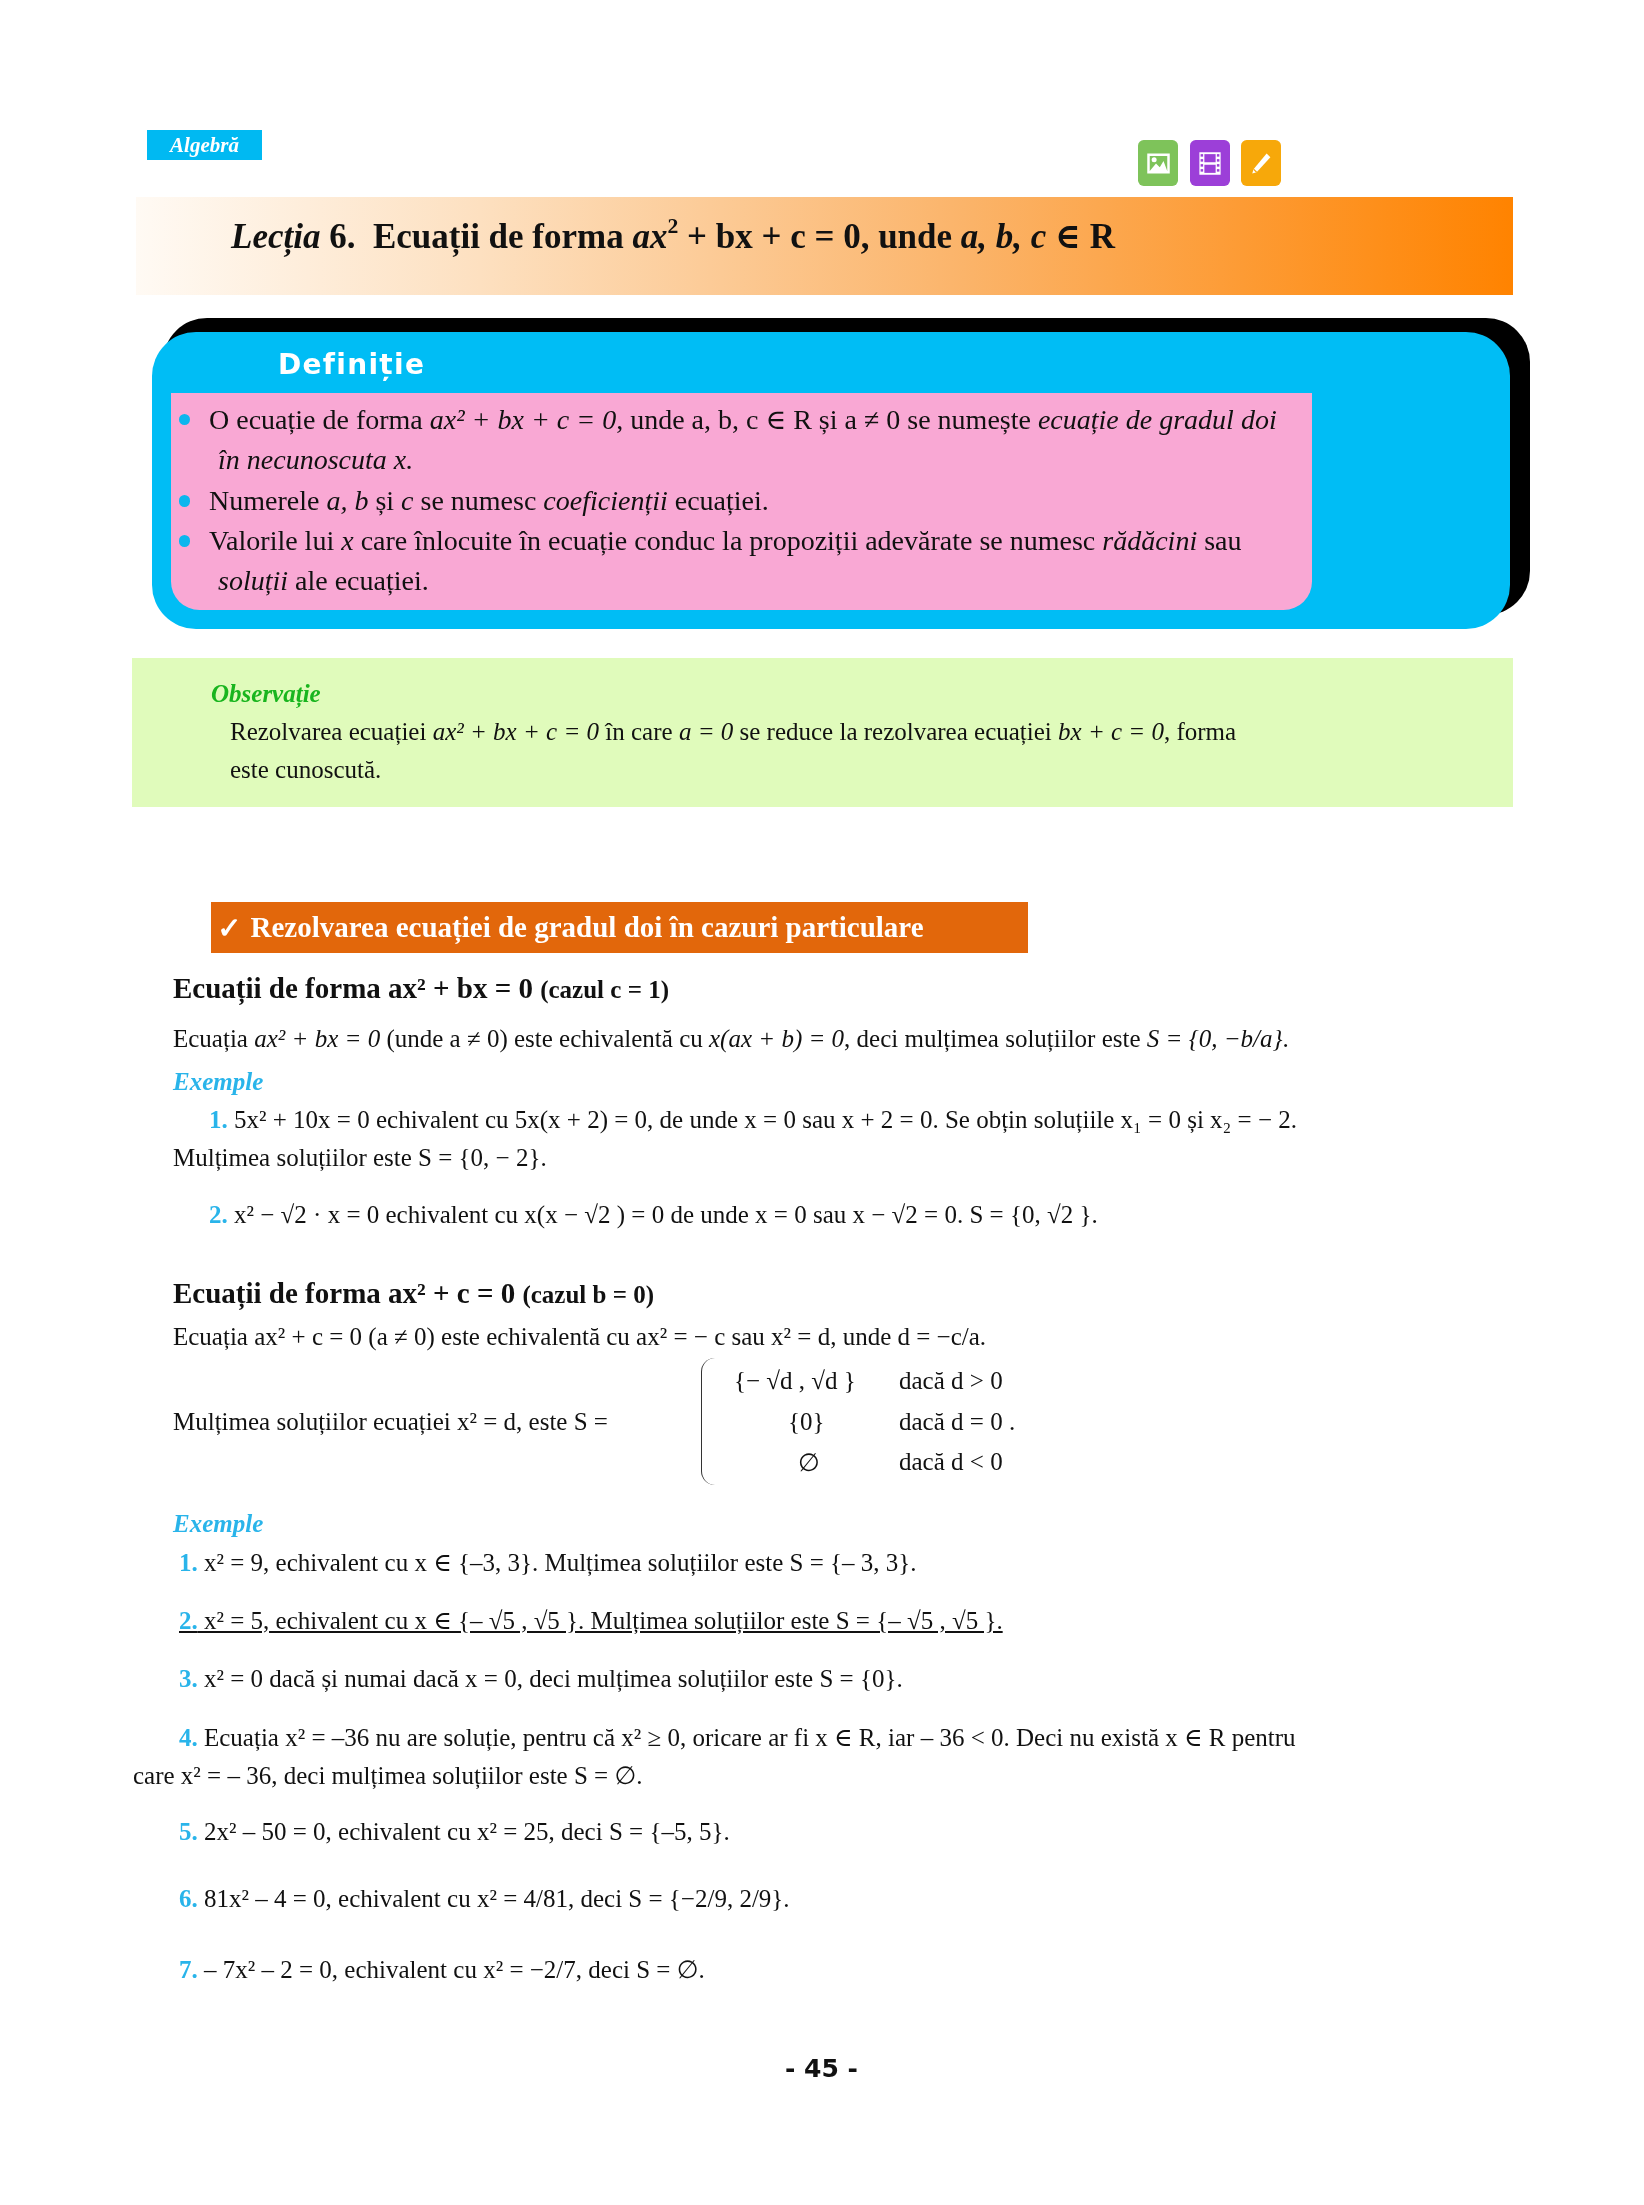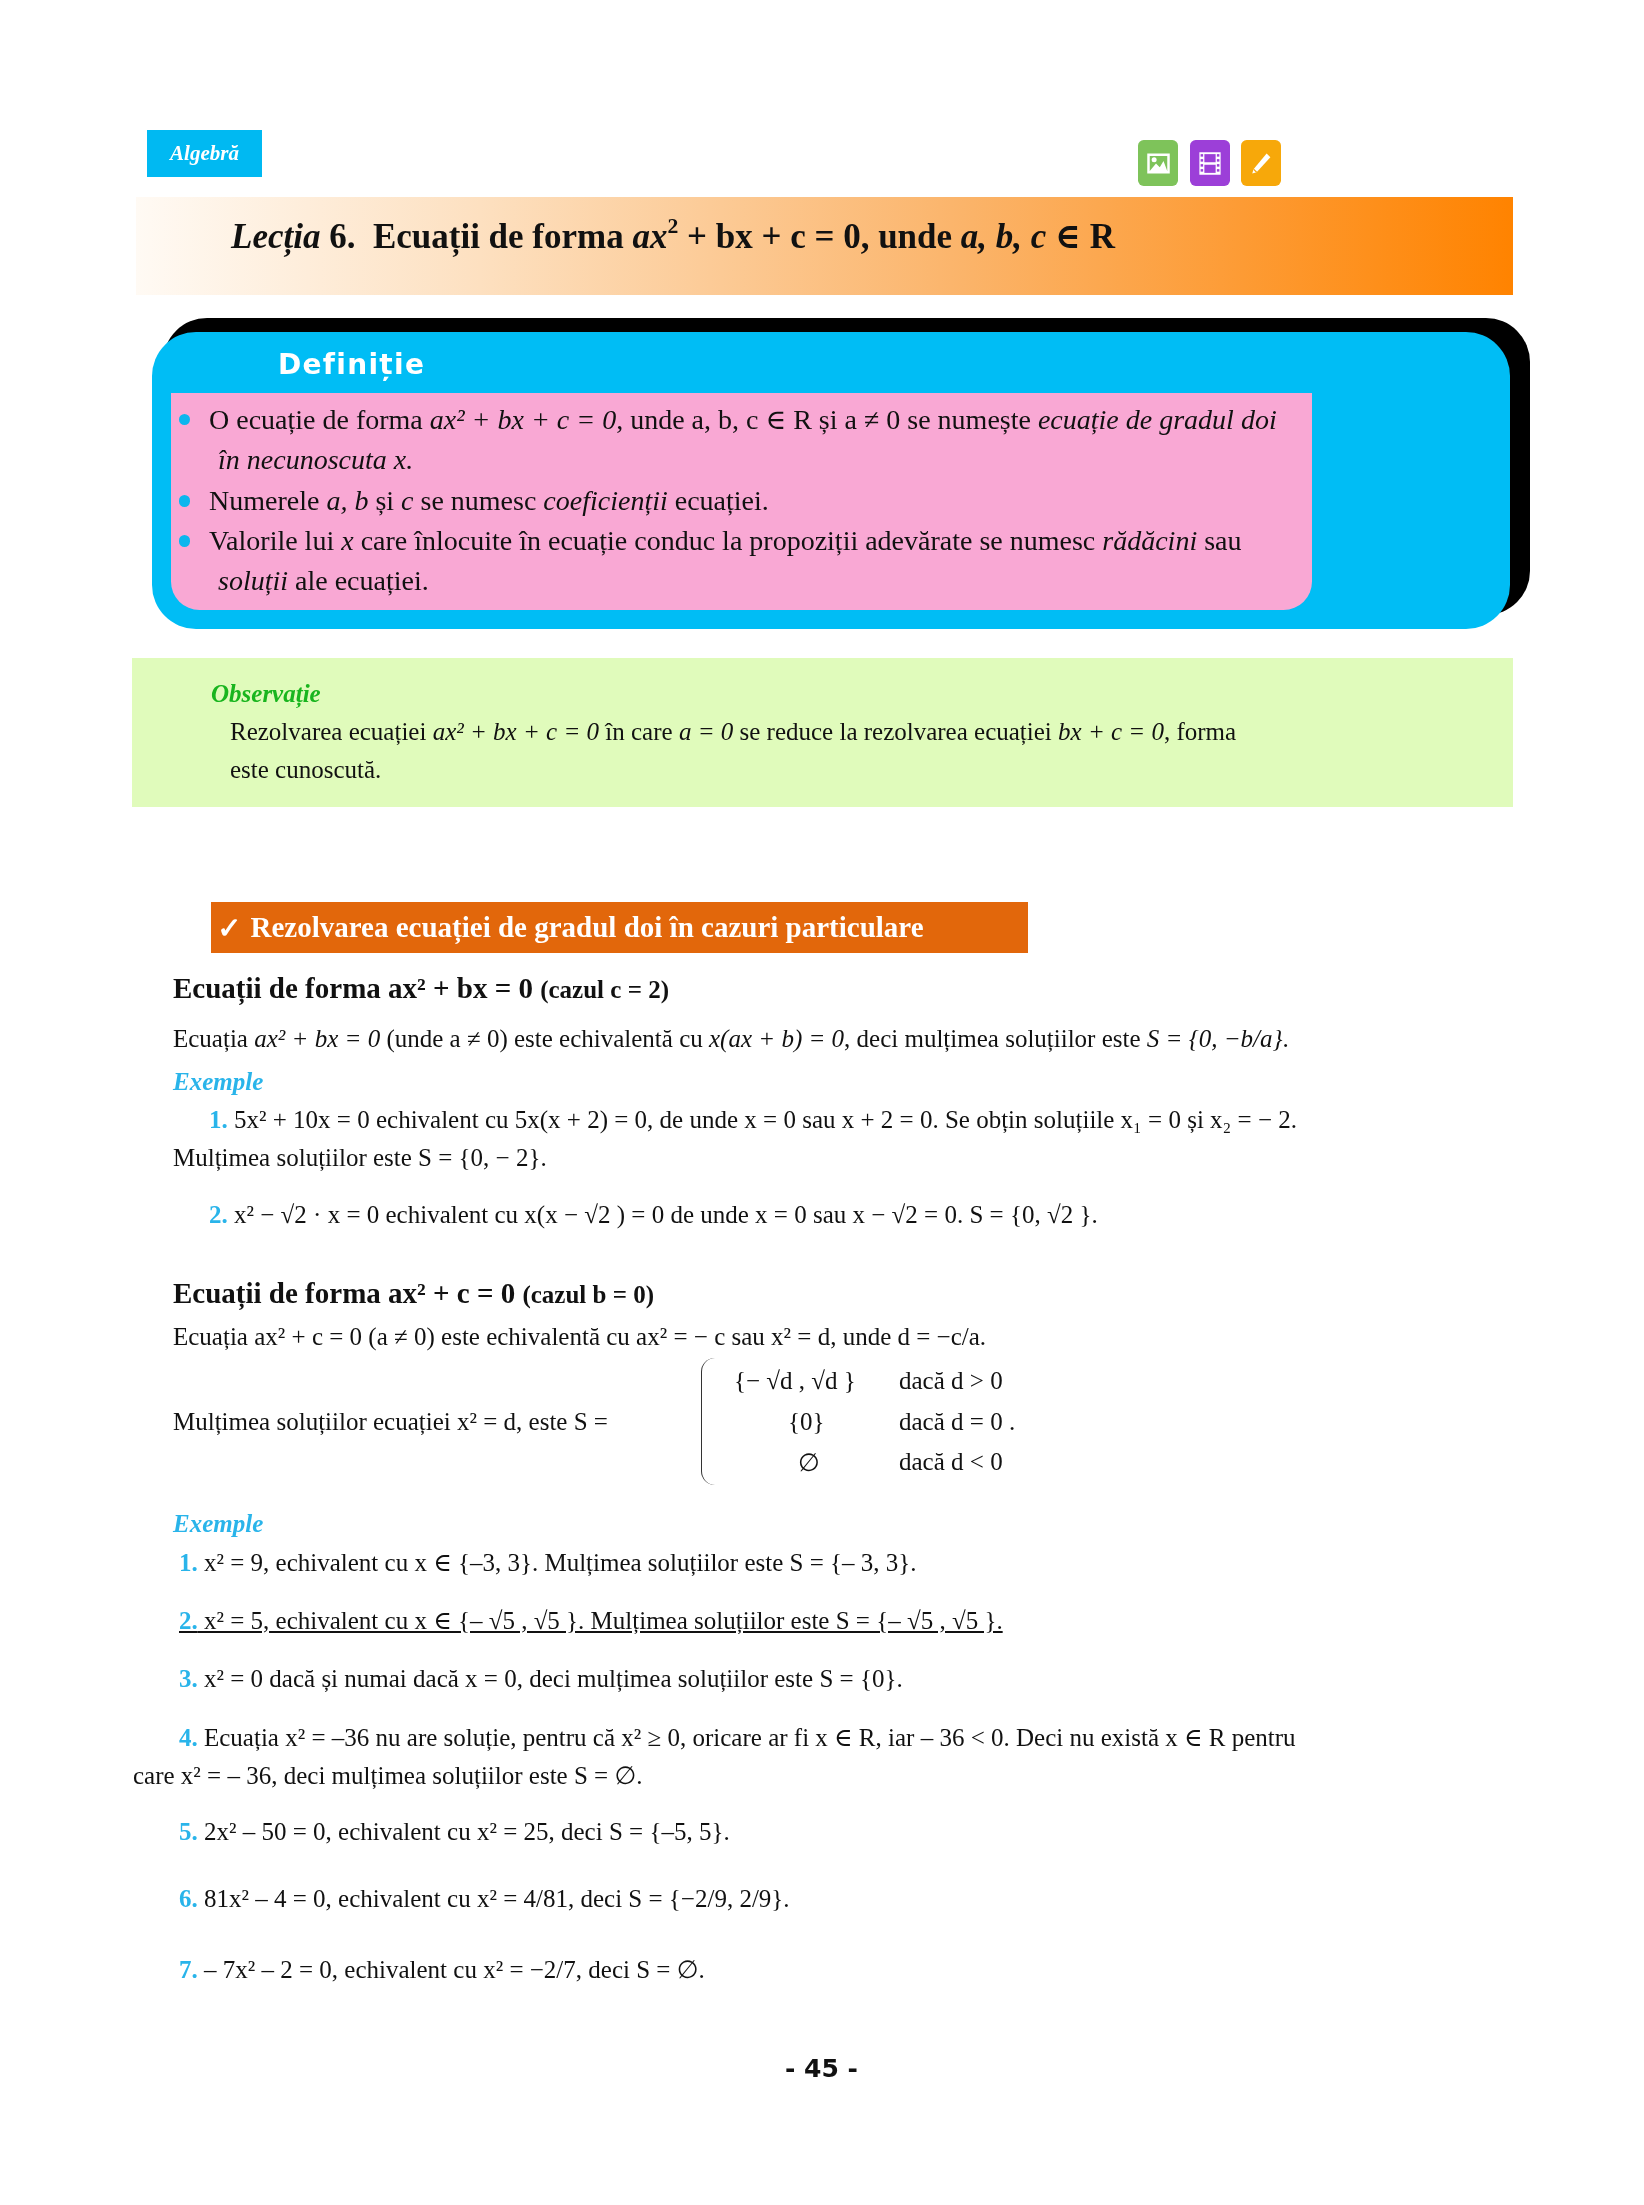--- a/index.html
+++ b/index.html
@@ -5,21 +5,21 @@
   html, body { margin: 0; padding: 0; background: #ffffff; }
   body {
     width: 1644px; height: 2205px; position: relative; overflow: hidden;
     font-family: "Liberation Serif", "DejaVu Serif", serif; color: #111;
   }
   .abs { position: absolute; }
   i, .it { font-style: italic; }
   sup { font-size: 0.62em; vertical-align: 0.7em; line-height: 0; }
 
   
-  #subject-badge { left: 147px; top: 130px; width: 115px; height: 47px; background: #00b9f2;
+  #subject-badge { left: 147px; top: 130px; width: 115px; height: 30px; background: #00b9f2;
     color: #fff; font-style: italic; font-weight: bold; font-size: 21px; display: flex; align-items: center; justify-content: center; }
   .tool-icon { top: 140px; width: 40px; height: 46px; border-radius: 5.7px; display: flex; align-items: center; justify-content: center; }
   #icon-image { left: 1138px; background: #7ec35a; }
   #icon-video { left: 1190px; background: #9c3fd8; }
   #icon-edit  { left: 1241px; background: #f7a80a; }
 
   #title-band { left: 136px; top: 197px; width: 1377px; height: 98px;
     background: linear-gradient(90deg, #fffaf4 0%, #fde0c0 25%, #fbb46a 60%, #ff8300 100%); }
   #lesson-title { left: 231px; top: 215px; font-size: 35px; font-weight: bold; white-space: nowrap; }
 
@@ -122,21 +122,21 @@
   <span>Rezolvarea ecuației </span><i>ax² + bx + c = 0</i><span> în care </span><i>a = 0</i><span> se reduce la rezolvarea ecuației </span><i>bx + c = 0</i><span>, forma</span>
 </div>
 <div class="abs obs-line" style="top:756px;">este cunoscută.</div>
 
 <div id="section-bar" class="abs">
   <span style="margin-right:8.9px;">✓</span>
   <span>Rezolvarea ecuației de gradul doi în cazuri particulare</span>
 </div>
 
 <div class="abs h2" style="top:972px;">
-  <span>Ecuații de forma ax² + bx = 0</span> <span style="font-size:25px;">(cazul c = 2)</span>
+  <span>Ecuații de forma ax² + bx = 0</span> <span style="font-size:25px;">(cazul c = 1)</span>
 </div>
 <div class="abs txt" style="left:173px; top:1025px;">
   <span>Ecuația </span><i>ax² + bx = 0</i><span> (unde a ≠ 0) este echivalentă cu </span><i>x(ax + b) = 0</i><span>, deci mulțimea soluțiilor este </span><i>S = {0, −b/a}</i>.
 </div>
 <div class="abs exemple" style="left:173px; top:1068px;">Exemple</div>
 <div class="abs txt" style="left:209px; top:1106px;">
   <span class="num">1.</span> <span>5x² + 10x = 0 echivalent cu 5x(x + 2) = 0,  de unde x = 0 sau x + 2 = 0. Se obțin soluțiile x₁ = 0 și x₂ = − 2.</span>
 </div>
 <div class="abs txt" style="left:173px; top:1144px;">Mulțimea soluțiilor este S = {0,  − 2}.</div>
 <div class="abs txt" style="left:209px; top:1201px;">

